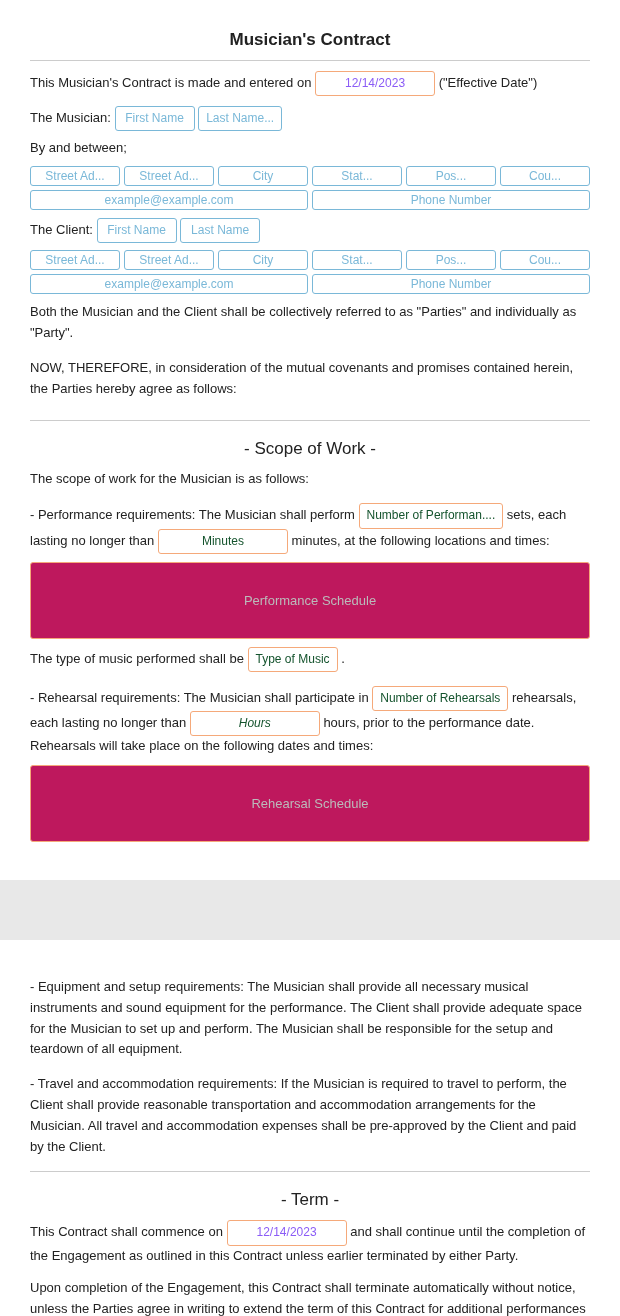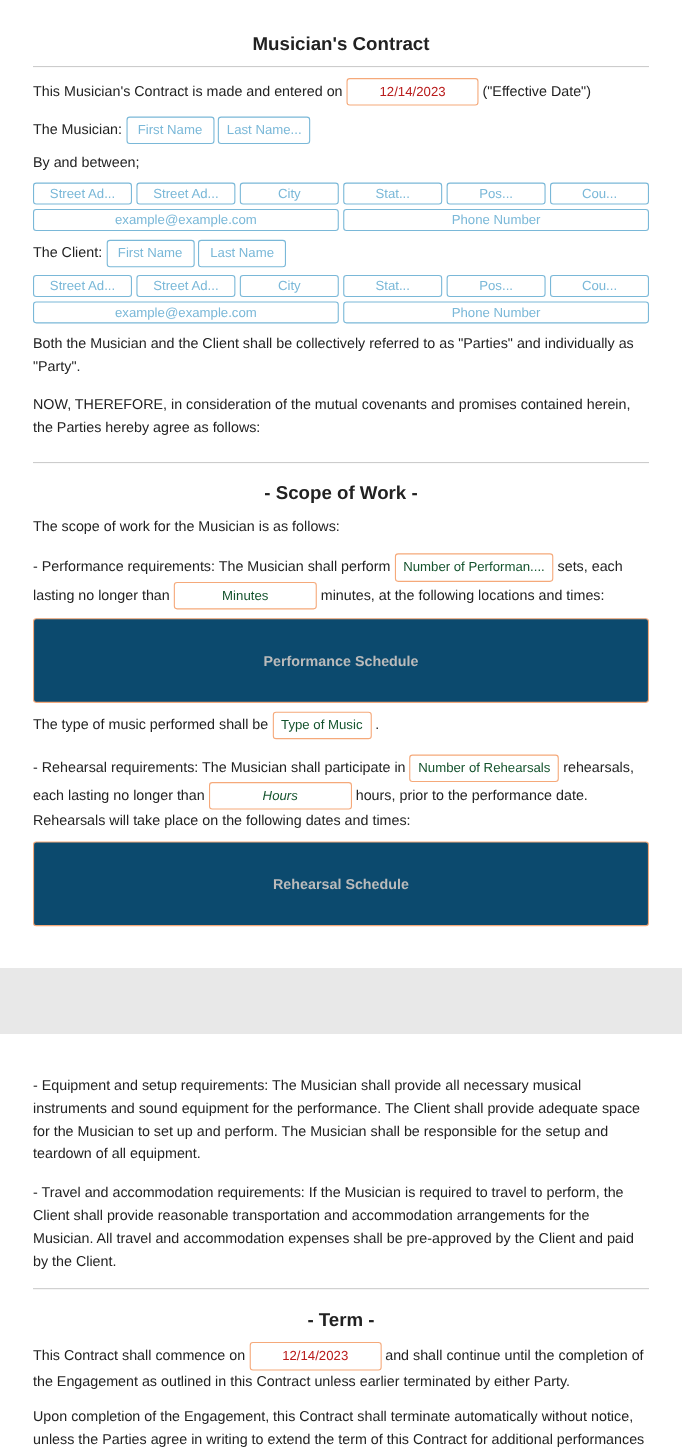--- a/index.html
+++ b/index.html
@@ -22,21 +22,21 @@
       margin-bottom: 10px;
     }
     .divider {
       border: none;
       border-top: 1.5px solid #ccc;
       margin: 10px 0;
     }
     .section-title {
       text-align: center;
       font-size: 17px;
-      font-weight: bold;
+      font-weight: normal;
       margin: 18px 0 10px 0;
     }
     p, .para {
       margin: 7px 0;
       line-height: 1.6;
     }
     .inline-field {
       display: inline-block;
       border: 1.5px solid #f5a97a;
       border-radius: 3px;
@@ -47,21 +47,21 @@
       font-size: 12px;
       vertical-align: middle;
       text-align: center;
     }
     .inline-field.blue {
       border-color: #7ab8d8;
       color: #7ab8d8;
     }
     .inline-field.date {
       border-color: #f5a97a;
-      color: #b91c1c;
+      color: #8b5cf6;
       min-width: 120px;
     }
     .address-row {
       display: flex;
       flex-wrap: wrap;
       gap: 4px;
       margin: 4px 0;
     }
     .address-row .inline-field {
       min-width: 60px;
@@ -78,22 +78,21 @@
     .big-field {
       display: block;
       width: 100%;
       border: 1.5px solid #f5a97a;
       border-radius: 3px;
       padding: 30px 10px;
       color: #bbb;
       text-align: center;
       font-size: 13px;
       margin: 8px 0;
-      background: #0c4a6e;
-      font-weight: bold;
+      background: #be185d;
     }
     .gray-bg {
       background: #e8e8e8;
       padding: 30px 30px;
     }
     .page2 {
       padding: 30px 30px;
       background: #fff;
     }
   </style>

